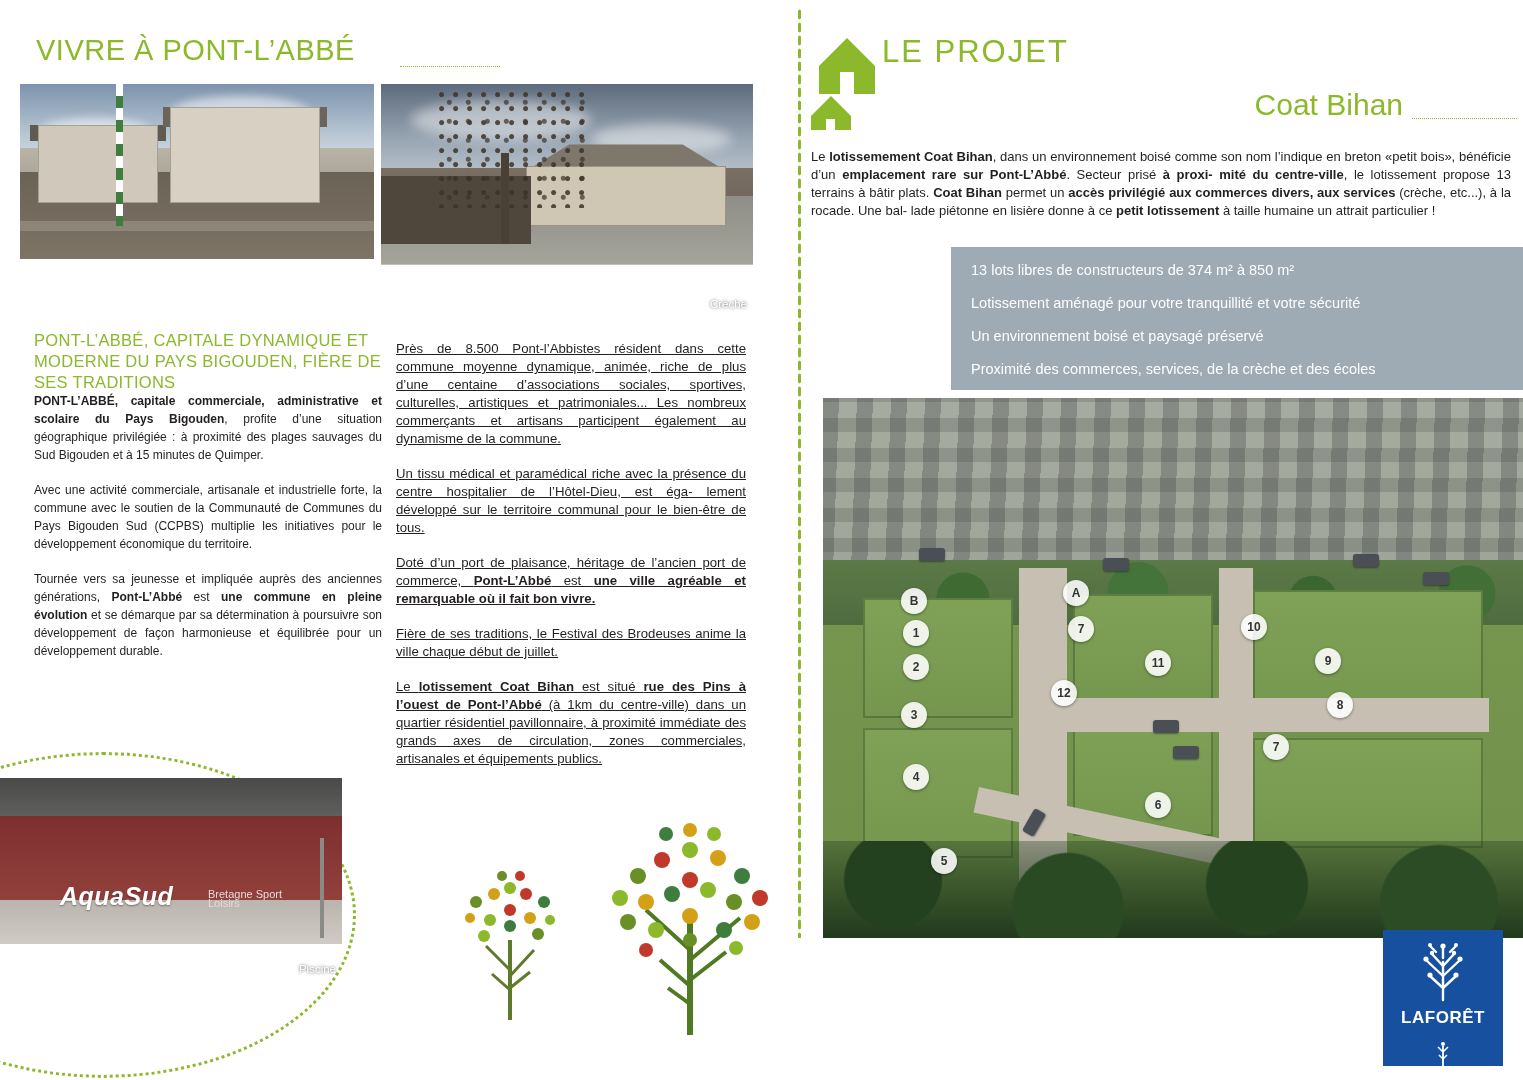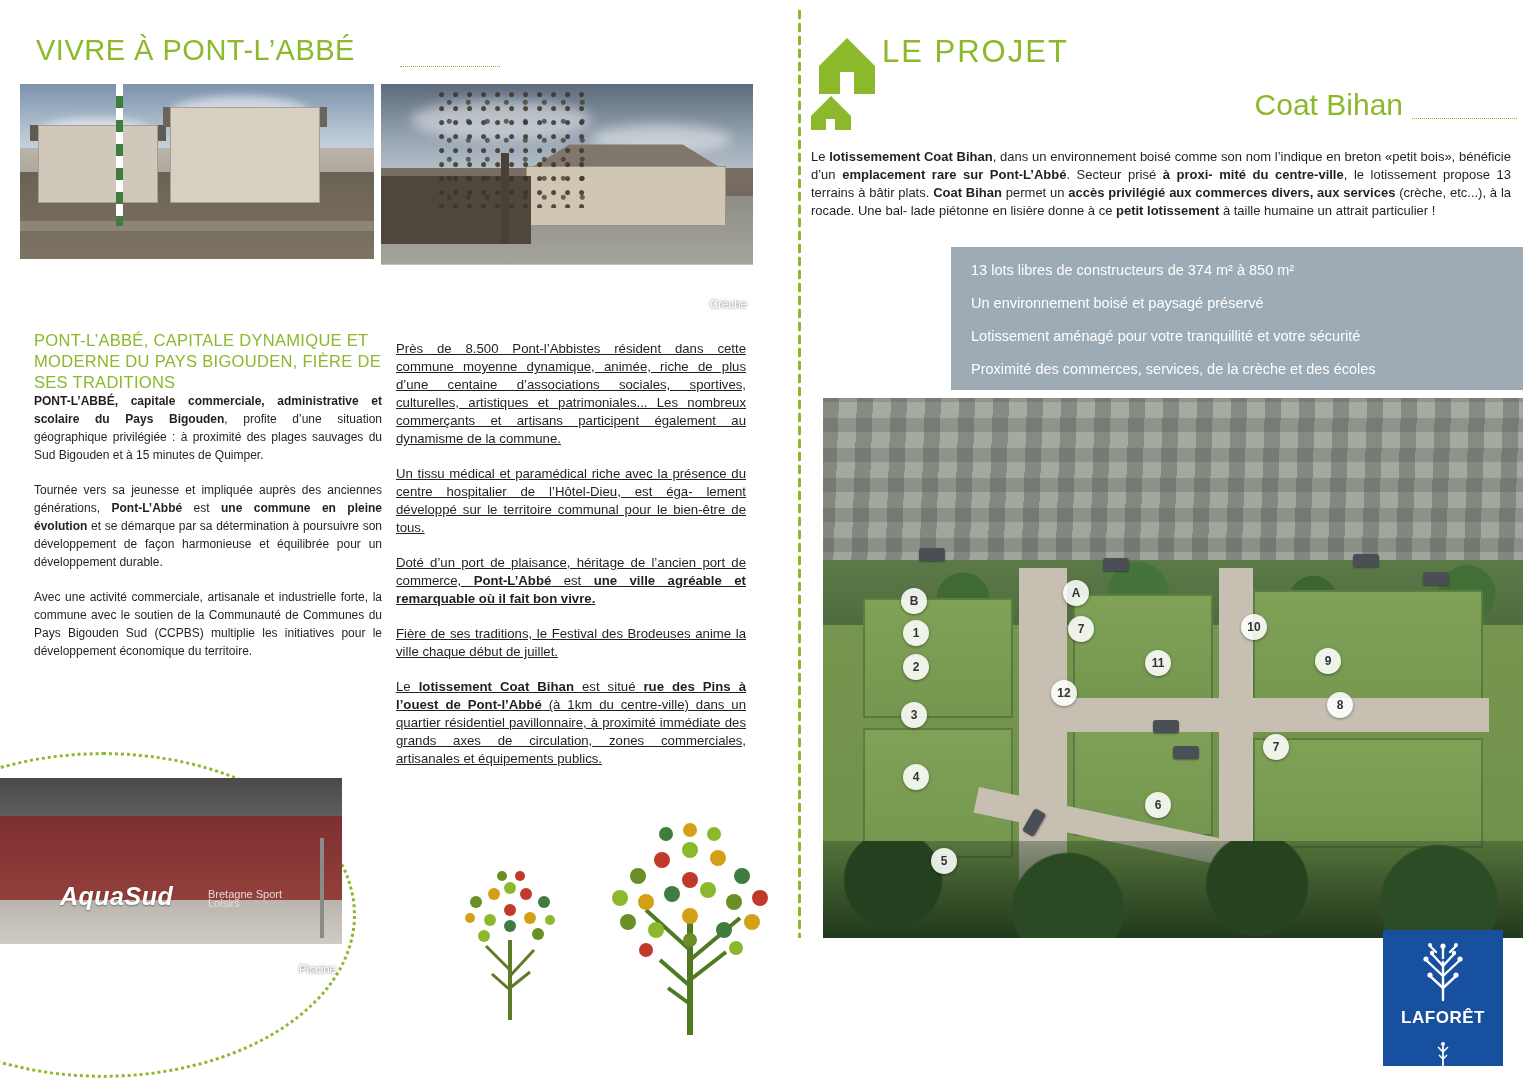--- a/index.html
+++ b/index.html
@@ -377,22 +377,22 @@
       <div class="tree"></div>
       <div class="trunk"></div>
       <div class="line"></div>
       <div class="cap">Crèche</div>
     </div>
 
     <div class="sub-head">PONT-L’ABBÉ, CAPITALE DYNAMIQUE ET MODERNE DU PAYS BIGOUDEN, FIÈRE DE SES TRADITIONS</div>
 
     <div class="col-a">
       <p><b>PONT-L’ABBÉ, capitale commerciale, administrative et scolaire du Pays Bigouden</b>, profite d’une situation géographique privilégiée : à proximité des plages sauvages du Sud Bigouden et à 15 minutes de Quimper.</p>
+      <p>Avec une activité commerciale, artisanale et industrielle forte, la commune avec le soutien de la Communauté de Communes du Pays Bigouden Sud (CCPBS) multiplie les initiatives pour le développement économique du territoire.</p>
       <p>Tournée vers sa jeunesse et impliquée auprès des anciennes générations, <b>Pont-L’Abbé</b> est <b>une commune en pleine évolution</b> et se démarque par sa détermination à poursuivre son développement de façon harmonieuse et équilibrée pour un développement durable.</p>
-      <p>Avec une activité commerciale, artisanale et industrielle forte, la commune avec le soutien de la Communauté de Communes du Pays Bigouden Sud (CCPBS) multiplie les initiatives pour le développement économique du territoire.</p>
     </div>
 
     <div class="col-b">
       <p>Près de 8.500 Pont-l’Abbistes résident dans cette commune moyenne dynamique, animée, riche de plus d’une centaine d’associations sociales, sportives, culturelles, artistiques et patrimoniales... Les nombreux commerçants et artisans participent également au dynamisme de la commune.</p>
       <p>Un tissu médical et paramédical riche avec la présence du centre hospitalier de l’Hôtel-Dieu, est éga- lement développé sur le territoire communal pour le bien-être de tous.</p>
       <p>Doté d’un port de plaisance, héritage de l’ancien port de commerce, <b>Pont-L’Abbé</b> est <b>une ville agréable et remarquable où il fait bon vivre.</b></p>
       <p>Fière de ses traditions, le Festival des Brodeuses anime la ville chaque début de juillet.</p>
       <p>Le <b>lotissement Coat Bihan</b> est situé <b>rue des Pins à l’ouest de Pont-l’Abbé</b> (à 1km du centre-ville) dans un quartier résidentiel pavillonnaire, à proximité immédiate des grands axes de circulation, zones commerciales, artisanales et équipements publics.</p>
     </div>
 
@@ -477,22 +477,22 @@
     <div class="title-right">LE PROJET</div>
     <div class="coat-bihan">Coat Bihan</div>
     <div class="coat-rule"></div>
 
     <div class="intro">
       Le <b>lotissemement Coat Bihan</b>, dans un environnement boisé comme son nom l’indique en breton «petit bois», bénéficie d’un <b>emplacement rare sur Pont-L’Abbé</b>. Secteur prisé <b>à proxi- mité du centre-ville</b>, le lotissement propose 13 terrains à bâtir plats. <b>Coat Bihan</b> permet un <b>accès privilégié aux commerces divers, aux services</b> (crèche, etc...), à la rocade. Une bal- lade piétonne en lisière donne à ce <b>petit lotissement</b> à taille humaine un attrait particulier !
     </div>
 
     <div class="bullets">
       <div>13 lots libres de constructeurs de 374 m² à 850 m²</div>
+      <div>Lotissement aménagé pour votre tranquillité et votre sécurité</div>
       <div>Un environnement boisé et paysagé préservé</div>
-      <div>Lotissement aménagé pour votre tranquillité et votre sécurité</div>
       <div>Proximité des commerces, services, de la crèche et des écoles</div>
     </div>
 
     <div id="photo-plan">
       <div class="town"></div>
       <div class="treeline"></div>
 
       <div class="field" style="left:40px;  top:200px; width:150px; height:120px;"></div>
       <div class="field" style="left:40px;  top:330px; width:150px; height:130px;"></div>
       <div class="field" style="left:250px; top:196px; width:140px; height:110px;"></div>

